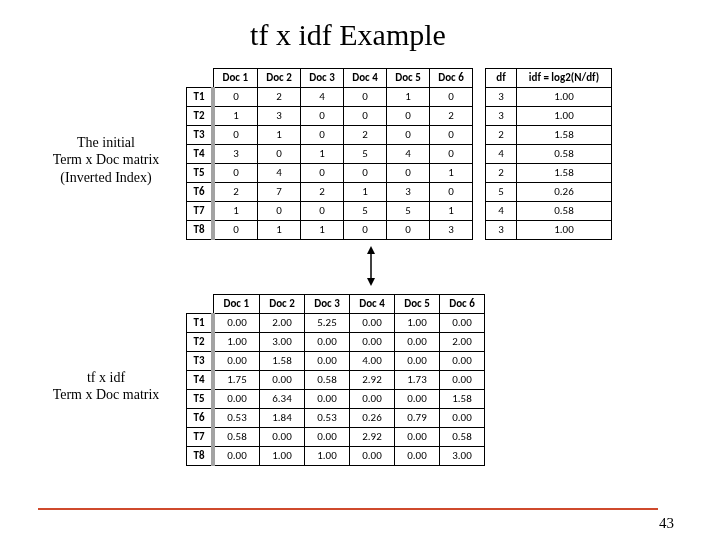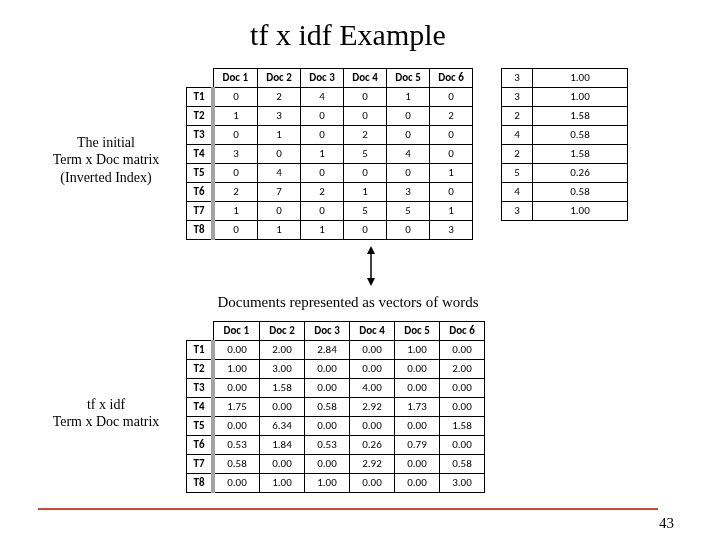--- a/index.html
+++ b/index.html
@@ -32,21 +32,21 @@
   .caption {
     width: 160px;
     font-size: 14px;
     text-align: center;
     line-height: 1.25;
     flex: 0 0 160px;
     margin-top: 12px;
   }
   .tables {
     display: flex;
-    gap: 28px;
+    gap: 12px;
     align-items: flex-start;
   }
   table {
     border-collapse: collapse;
     font-family: Calibri, Arial, sans-serif;
     font-size: 11px;
   }
   th, td {
     border: 1px solid #000;
     text-align: center;
@@ -182,20 +182,24 @@
               <td class="doccol">1</td>
               <td class="doccol">0</td>
               <td class="doccol">0</td>
               <td class="doccol">3</td>
             </tr>
           </tbody>
         </table>
       <table id="tblDfIdf">
           <tbody>
             <tr>
+              <th class="dfcol">df</th>
+              <th class="idfcol">idf = log2(N/df)</th>
+            </tr>
+            <tr>
               <td class="dfcol">3</td>
               <td class="idfcol">1.00</td>
             </tr>
             <tr>
               <td class="dfcol">3</td>
               <td class="idfcol">1.00</td>
             </tr>
             <tr>
               <td class="dfcol">2</td>
               <td class="idfcol">1.58</td>
@@ -226,41 +230,40 @@
   </div>
 
   <div class="arrow-wrap">
     <svg width="14" height="40" viewBox="0 0 14 40">
       <line x1="7" y1="4" x2="7" y2="36" stroke="#000" stroke-width="1.5"></line>
       <polygon points="7,0 3,8 11,8" fill="#000"></polygon>
       <polygon points="7,40 3,32 11,32" fill="#000"></polygon>
     </svg>
   </div>
 
-  <div class="midlabel">Documents represented as vectors of words</div>
 
   <div class="row">
     <div class="caption" id="capBot">tf x idf<br>Term x Doc matrix</div>
     <div class="tables">
       <table id="tblBot">
           <tbody>
             <tr>
               <th class="rowlabel" style="border:none"></th>
               <th class="doccol2">Doc 1</th>
               <th class="doccol2">Doc 2</th>
               <th class="doccol2">Doc 3</th>
               <th class="doccol2">Doc 4</th>
               <th class="doccol2">Doc 5</th>
               <th class="doccol2">Doc 6</th>
             </tr>
             <tr>
               <td class="rowlabel">T1</td>
               <td class="doccol2">0.00</td>
               <td class="doccol2">2.00</td>
-              <td class="doccol2">2.84</td>
+              <td class="doccol2">5.25</td>
               <td class="doccol2">0.00</td>
               <td class="doccol2">1.00</td>
               <td class="doccol2">0.00</td>
             </tr>
             <tr>
               <td class="rowlabel">T2</td>
               <td class="doccol2">1.00</td>
               <td class="doccol2">3.00</td>
               <td class="doccol2">0.00</td>
               <td class="doccol2">0.00</td>

